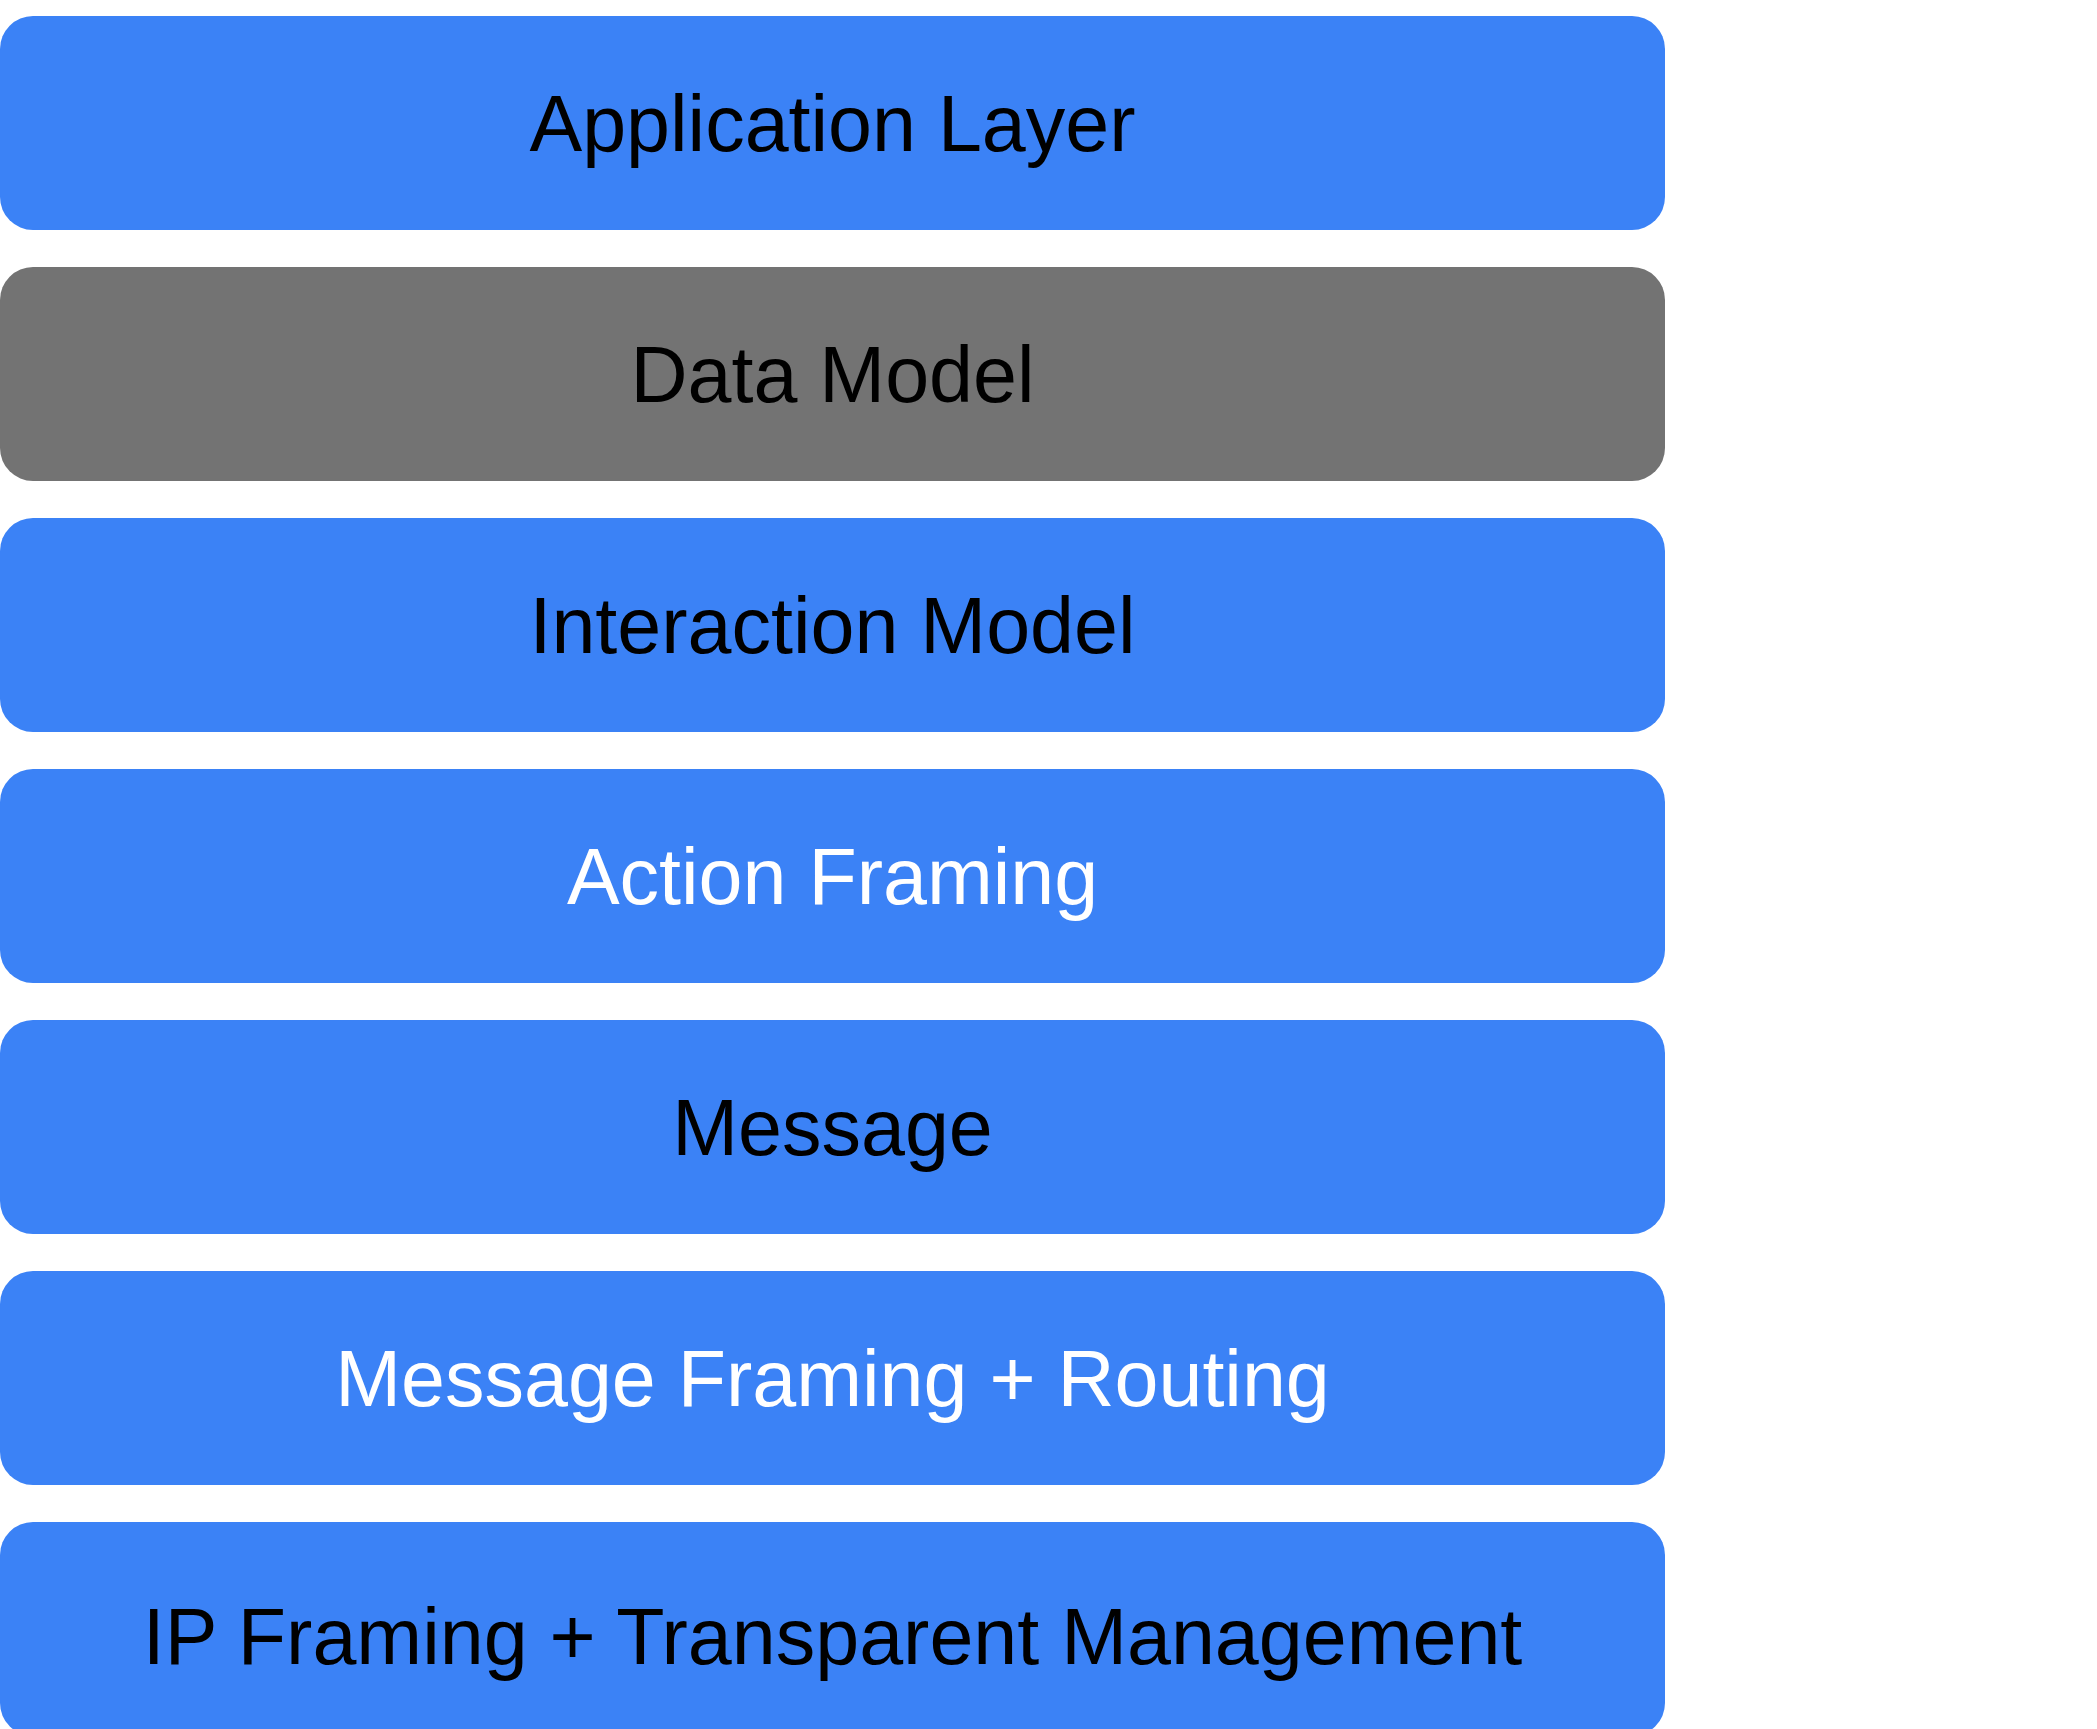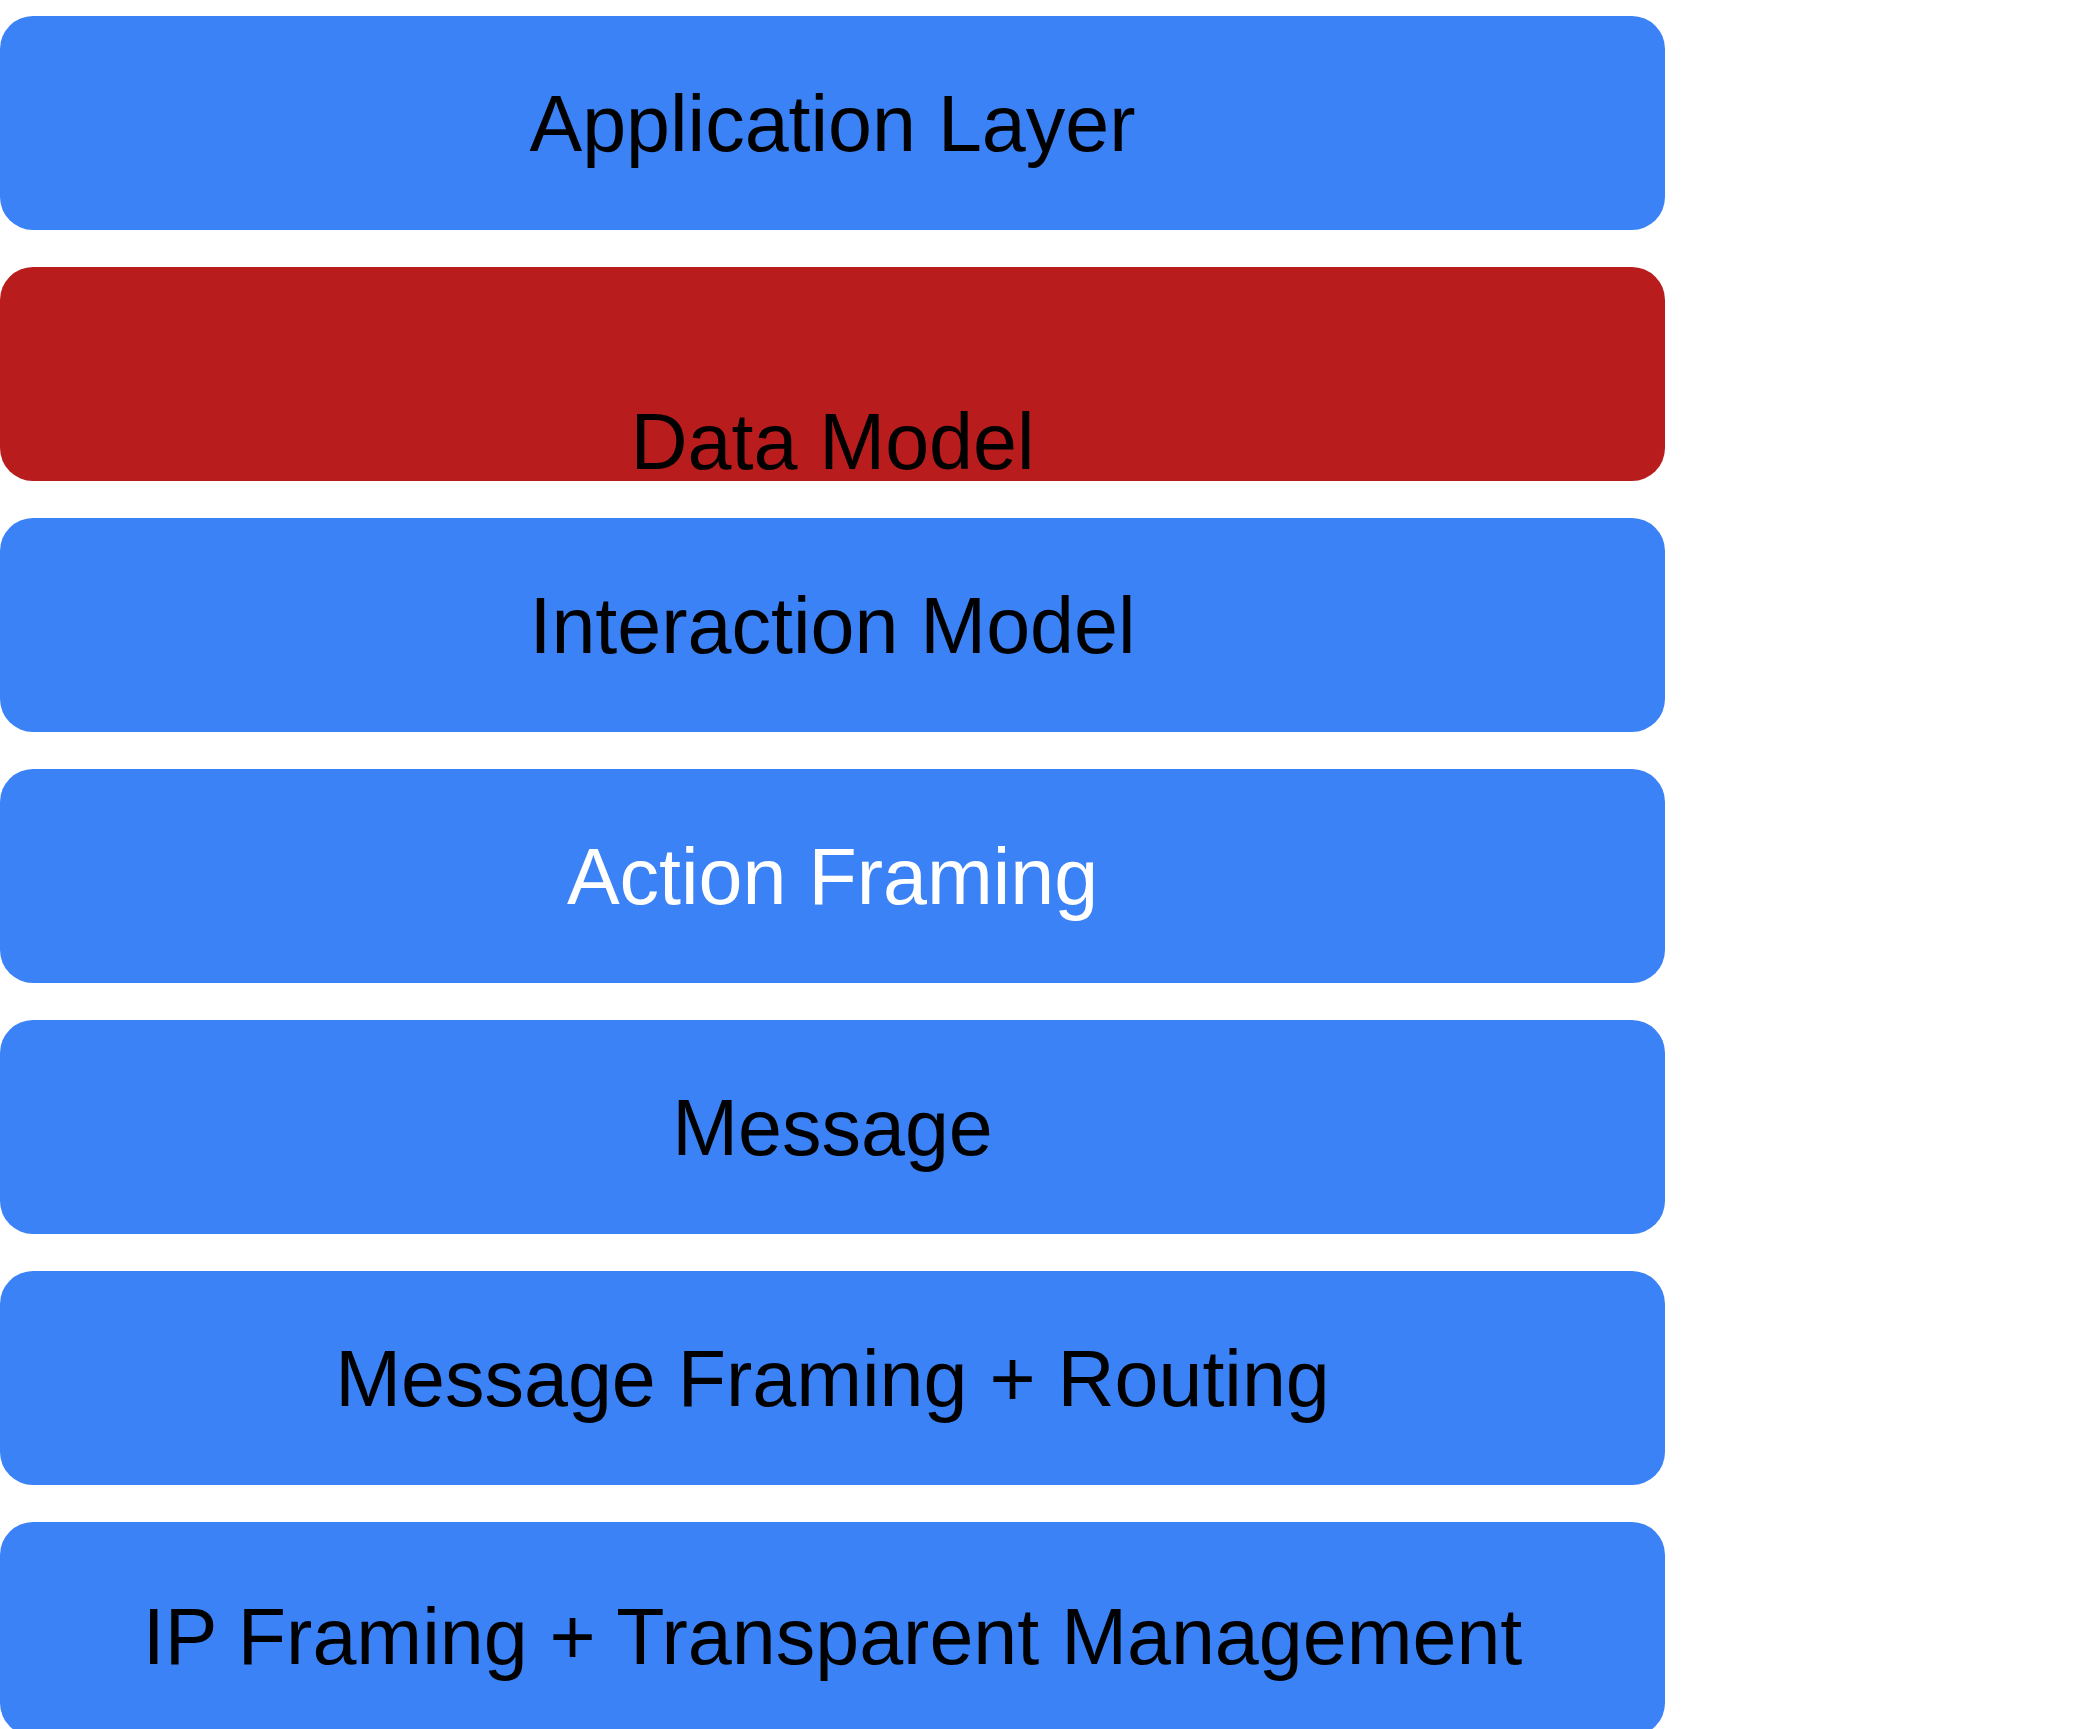--- a/index.html
+++ b/index.html
@@ -39,32 +39,32 @@
       text-align: center;
     }
   </style>
 </head>
 <body style="background: rgb(255, 255, 255);">
 
 <div class="stack">
   <div class="layer" style="background: rgb(59, 130, 246);">
     <span class="layer-label" style="color: rgb(0, 0, 0);">Application Layer</span>
   </div>
-  <div class="layer" style="background: #b91c1c; align-items: flex-end;">
+  <div class="layer" style="background: #737373;">
     <span class="layer-label" style="color: rgb(0, 0, 0);">Data Model</span>
   </div>
   <div class="layer" style="background: rgb(59, 130, 246);">
     <span class="layer-label" style="color: rgb(0, 0, 0);">Interaction Model</span>
   </div>
   <div class="layer" style="background: rgb(59, 130, 246);">
     <span class="layer-label" style="color: #ffffff;">Action Framing</span>
   </div>
   <div class="layer" style="background: rgb(59, 130, 246);">
     <span class="layer-label" style="color: rgb(0, 0, 0);">Message</span>
   </div>
   <div class="layer" style="background: rgb(59, 130, 246);">
-    <span class="layer-label" style="color: #000000;">Message Framing + Routing</span>
+    <span class="layer-label" style="color: #ffffff;">Message Framing + Routing</span>
   </div>
   <div class="layer" style="background: rgb(59, 130, 246);">
     <span class="layer-label" style="color: rgb(0, 0, 0); margin-top: 15px;">IP Framing + Transparent Management</span>
   </div>
 </div>
 
 
 </body></html>

